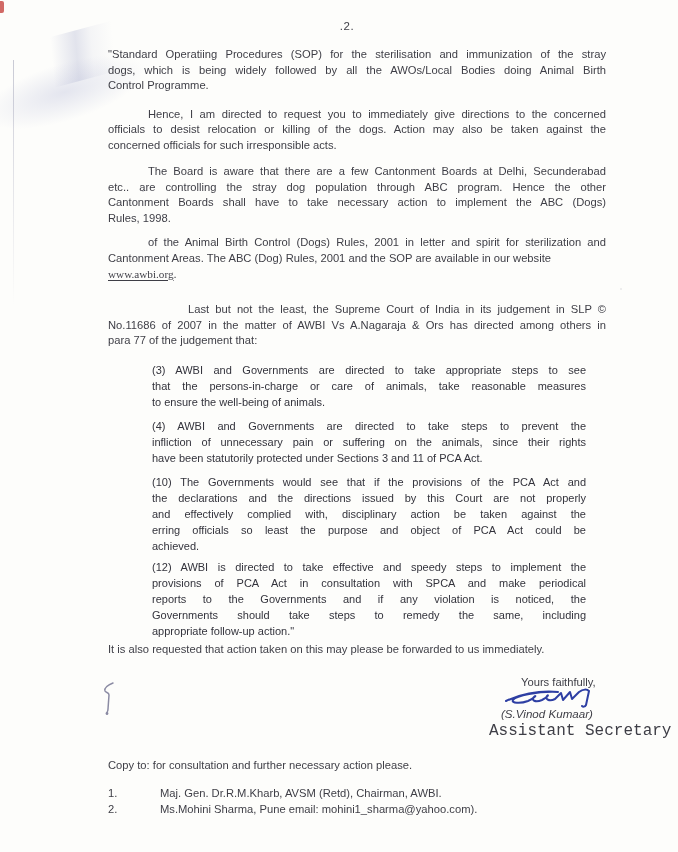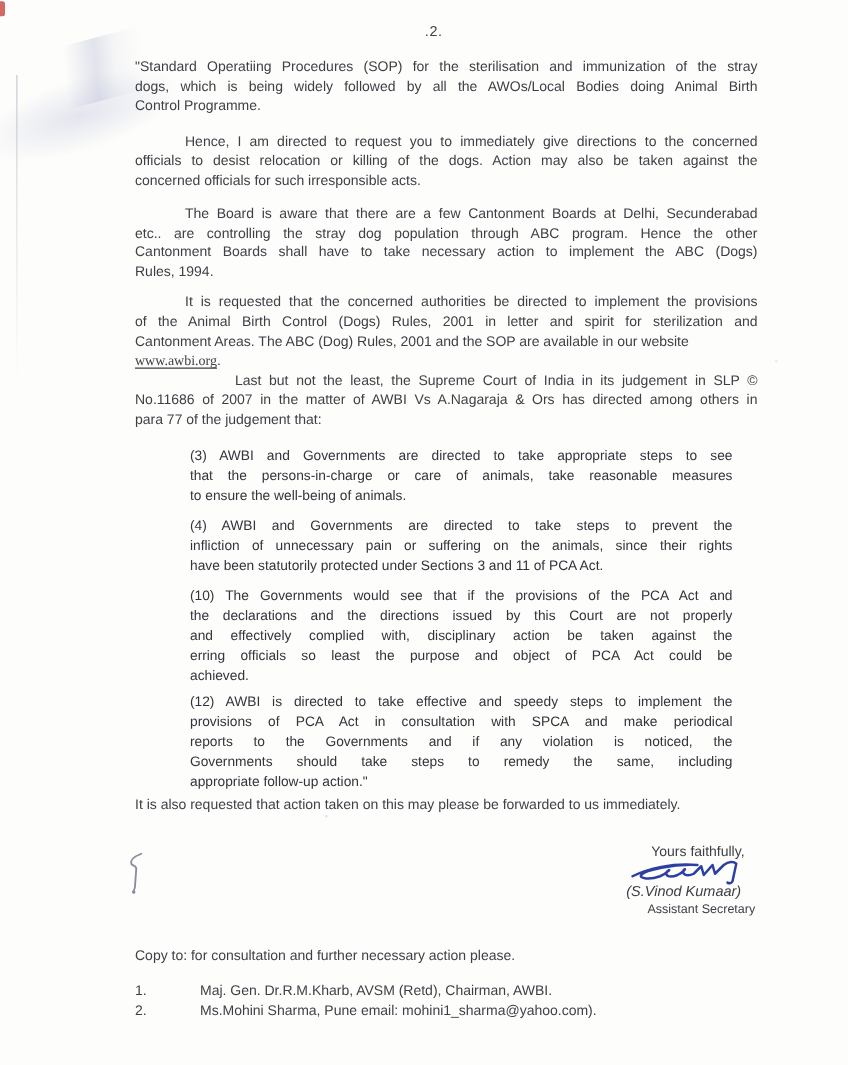--- a/index.html
+++ b/index.html
@@ -25,32 +25,32 @@
     background:rgba(120,120,132,.35);
     box-shadow:432px 232px 0 rgba(120,120,132,.25), 118px 462px 0 rgba(120,120,132,.2), 478px 98px 0 rgba(140,140,152,.18);}
   
   .page-number{position:absolute;top:20px;left:0;width:694px;text-align:center;font-size:11.5px;letter-spacing:.5px;}
   .content{position:absolute;left:108px;top:47px;width:498px;font-size:11.2px;line-height:15.55px;}
   .line{text-align:justify;text-align-last:justify;white-space:normal;}
   .line.last{text-align-last:left;}
   .para.ind40 .line:first-child{text-indent:40px;}
   .para.ind80 .line:first-child{text-indent:80px;}
   .para.mt13{margin-top:13px;}  .para.mt11{margin-top:11px;}
-  .para.mt9{margin-top:9px;}    .para.mt4{margin-top:0;}
+  .para.mt9{margin-top:9px;}    .para.mt4{margin-top:20px;}
   .quote{margin-left:44px;width:434px;font-size:11px;line-height:16px;color:#33333c;}
   .quote.mt13{margin-top:13px;} .quote.mt8{margin-top:8px;}
   .quote.mt5{margin-top:5px;}
   .closing{margin-top:3px;}
   .u{text-decoration:underline;text-underline-offset:2px;font-family:Liberation Serif, serif;}
   
   .abs{position:absolute;font-size:11.2px;}
   .valediction{left:521px;top:676px;}
   .sig-svg{position:absolute;left:504px;top:686px;width:104px;height:24px;}
   .sig-name{left:501px;top:707px;font-size:11.6px;font-style:italic;}
-  .sig-title{left:518px;top:722px;font-size:10px;}
+  .sig-title{left:489px;top:722px;font-size:16px;font-family:Liberation Mono, monospace;}
   .pen-mark{position:absolute;left:98px;top:681px;width:20px;height:36px;opacity:.8;}
   .copy-block{position:absolute;left:108px;top:758px;width:510px;font-size:11.2px;line-height:15.5px;}
   .copy-items{margin-top:11px;}
   .copy-row{display:flex;line-height:16.6px;}
   .copy-num{width:52px;flex:none;}
 </style>
 </head>
 <body>
 
 <div class="page">
@@ -71,25 +71,24 @@
       </div>
     <div class="para ind40 mt13">
         <div class="line">Hence, I am directed to request you to immediately give directions to the concerned</div>
         <div class="line">officials to desist relocation or killing of the dogs. Action may also be taken against the</div>
         <div class="line last">concerned officials for such irresponsible acts.</div>
       </div>
     <div class="para ind40 mt11">
         <div class="line">The Board is aware that there are a few Cantonment Boards at Delhi, Secunderabad</div>
         <div class="line">etc.. are controlling the stray dog population through ABC program. Hence the other</div>
         <div class="line">Cantonment Boards shall have to take necessary action to implement the ABC (Dogs)</div>
-        <div class="line last">Rules, 1994.</div>
+        <div class="line last">Rules, 1998.</div>
       </div>
     <div class="para ind40 mt9">
       <div>
-          <div class="line">It is requested that the concerned authorities be directed to implement the provisions</div>
           <div class="line">of the Animal Birth Control (Dogs) Rules, 2001 in letter and spirit for sterilization and</div>
           <div class="line last">Cantonment Areas. The ABC (Dog) Rules, 2001 and the SOP are available in our website</div>
         </div>
       <div class="line last"><span class="u">www.awbi.org</span><span>.</span></div>
     </div>
     <div class="para ind80 mt4">
         <div class="line">Last but not the least, the Supreme Court of India in its judgement in SLP ©</div>
         <div class="line">No.11686 of 2007 in the matter of AWBI Vs A.Nagaraja &amp; Ors has directed among others in</div>
         <div class="line last">para 77 of the judgement that:</div>
       </div>

